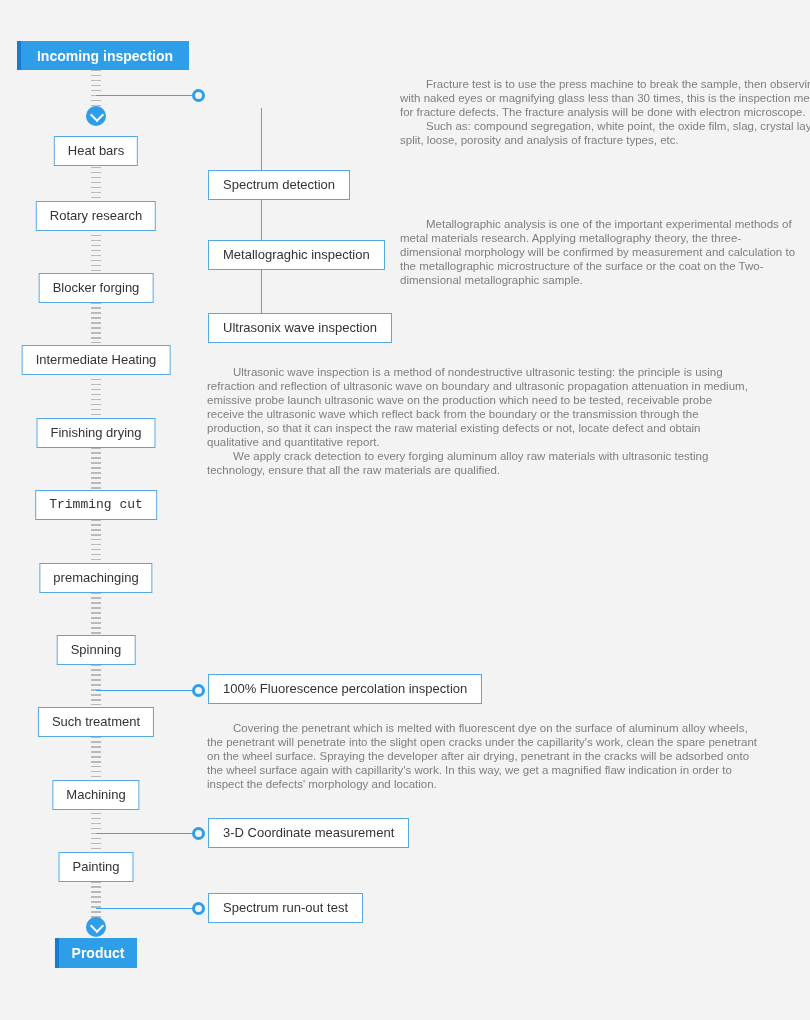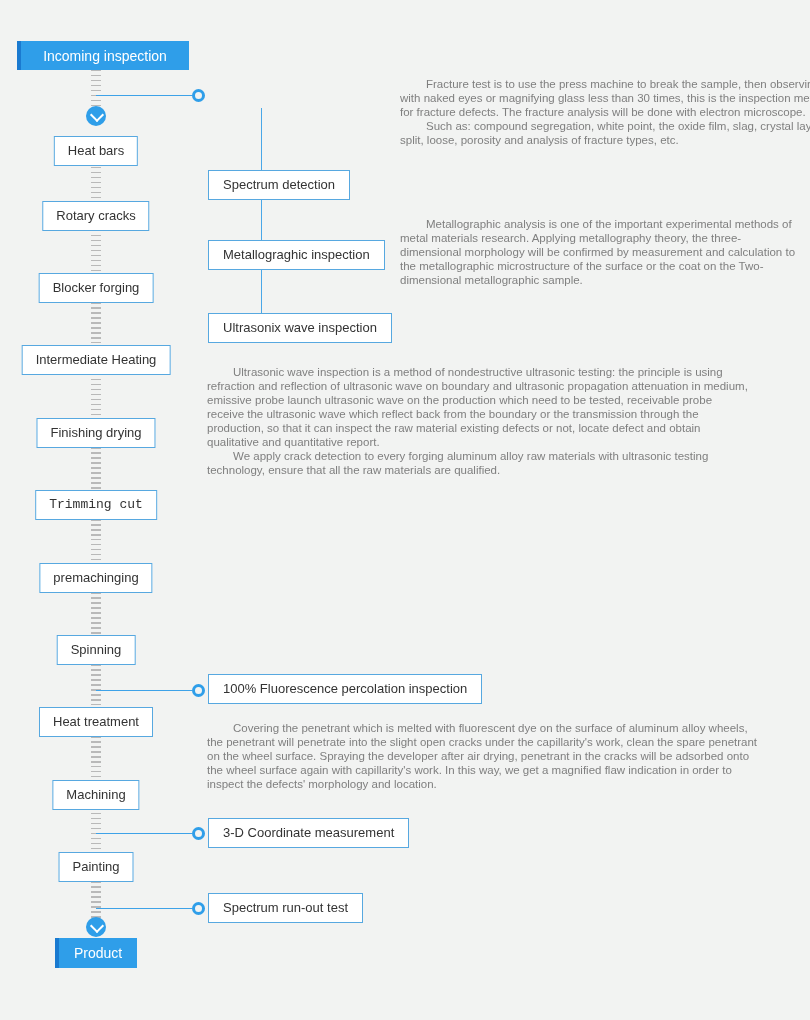--- a/index.html
+++ b/index.html
@@ -70,21 +70,21 @@
 
   
   .node-primary {
     position: absolute;
     display: flex;
     align-items: center;
     justify-content: center;
     background: #2f9ee9;
     border-left: 4px solid #1a7ad0;
     color: #ffffff;
-    font-weight: normal;
+    font-weight: bold;
     font-size: 14px;
     white-space: nowrap;
   }
 
   
   .hline { position: absolute; height: 1px; background: #3ea2e8; }
   .vline { position: absolute; width: 1px; background: #4aa7e8; }
   .ring {
     position: absolute;
     width: 13px; height: 13px;
@@ -119,28 +119,28 @@
   <div class="dash" style="top:592px;height:43px;"></div>
   <div class="dash" style="top:664px;height:43px;"></div>
   <div class="dash" style="top:736px;height:43px;"></div>
   <div class="dash" style="top:808px;height:44px;"></div>
   <div class="dash" style="top:881px;height:38px;"></div>
 
   <div class="chev" style="left:86px; top:106px;"></div>
   <div class="chev" style="left:86px; top:917px;"></div>
 
   <div class="step" style="top:136px;">Heat bars</div>
-  <div class="step" style="top:201px;">Rotary cracks</div>
+  <div class="step" style="top:201px;">Rotary research</div>
   <div class="step" style="top:273px;">Blocker forging</div>
   <div class="step" style="top:345px;">Intermediate Heating</div>
   <div class="step" style="top:418px;">Finishing drying</div>
   <div class="step" style="top:490px;font-family:Liberation Mono, monospace;">Trimming cut</div>
   <div class="step" style="top:563px;">premachinging</div>
   <div class="step" style="top:635px;">Spinning</div>
-  <div class="step" style="top:707px;">Heat treatment</div>
+  <div class="step" style="top:707px;">Such treatment</div>
   <div class="step" style="top:780px;">Machining</div>
   <div class="step" style="top:852px;">Painting</div>
 
   <div class="node-primary" style="left:55px; top:938px; width:82px; height:30px;">Product</div>
 
   <div class="hline" style="left:96px; top:95px;  width:96px;"></div>
   <div class="hline" style="left:96px; top:690px; width:96px;"></div>
   <div class="hline" style="left:96px; top:833px; width:96px;"></div>
   <div class="hline" style="left:96px; top:908px; width:96px;"></div>
 

